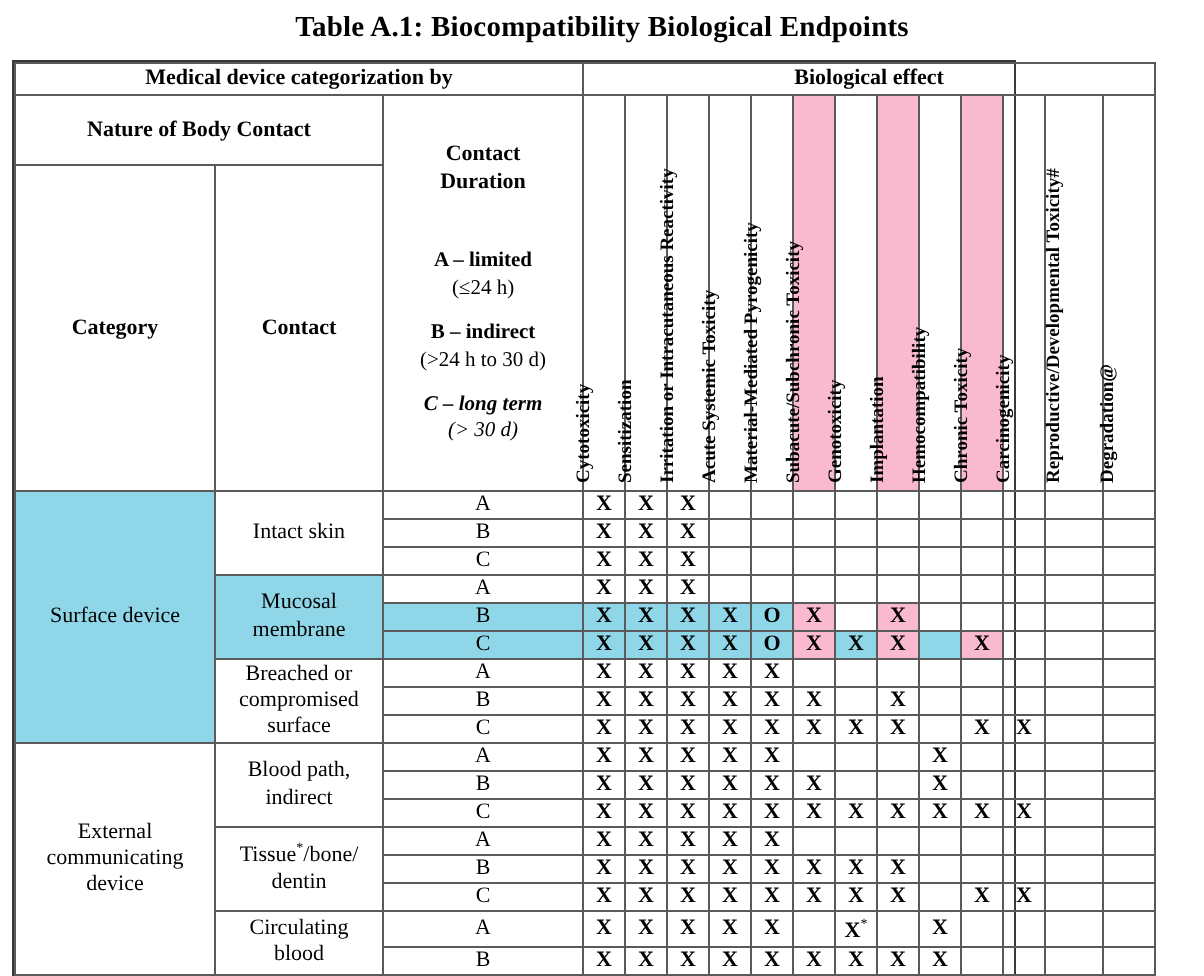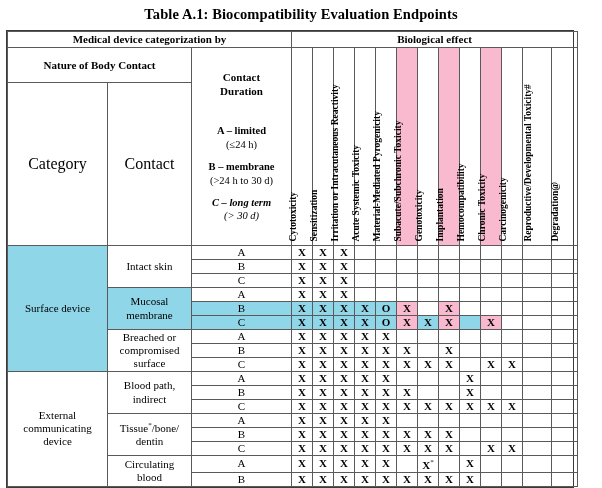--- a/index.html
+++ b/index.html
@@ -16,21 +16,21 @@
     font-size:14.5px;
     font-family:"Liberation Serif", serif;
     padding-top:6px;
     padding-bottom:7px;
     letter-spacing:.1px;
   }
   .table-wrap{
     margin:0 6px;
     border:1.5px solid #3a3a3a;
     box-sizing:border-box;
-    width:568px;
+    width:502px;
   }
   table{
     border-collapse:collapse;
     width:100%;
     table-layout:fixed;
   }
   td,th{
     border:1px solid #5a5a5a;
     padding:0;
     font-weight:normal;
@@ -44,22 +44,22 @@
     font-size:11px;
     height:15px;
     line-height:15px;
   }
   .hdr-sub{
     font-weight:bold;
     font-size:11px;
   }
   .hdr-nature{height:30px;}
   .cat-cell{
-    font-weight:normal;
-    font-size:16px;
+    font-weight:bold;
+    font-size:11px;
   }
   .dur-cell{
     font-weight:normal;
     font-size:10.5px;
     line-height:1.28;
     padding:3px 2px;
   }
   .dur-cell .d-head{font-weight:bold;font-size:11px;display:block;margin-bottom:26px;}
   .dur-cell .d-item{display:block;margin-bottom:9px;}
   .dur-cell .d-item b{font-weight:bold;text-align:center;}
@@ -89,21 +89,21 @@
   .row-cell{height:13px;line-height:13px;font-size:11px;}
   .mark{font-weight:bold;font-size:11px;font-family:"Liberation Serif", serif;}
   .mark-o{font-weight:bold;font-size:11px;}
   .sup{font-size:7px;vertical-align:super;}
   .leftcat{font-size:11px;line-height:1.2;margin-left:24px;}
   .lbl-contact{font-size:11px;line-height:1.2;}
 </style>
 </head>
 <body>
 
-<div id="page-title">Table A.1: Biocompatibility Evaluation Endpoints</div>
+<div id="page-title">Table A.1: Biocompatibility Biological Endpoints</div>
 
 <div class="table-wrap">
   <table>
     <colgroup>
       <col style="width:100px">
         <col style="width:84px">
         <col style="width:100px">
       <col style="width:21px">
         <col style="width:21px">
         <col style="width:21px">
@@ -121,21 +121,21 @@
     <tbody id="tbody-root">
         <tr>
           <td colspan="3" class="hdr-top">Medical device categorization by</td>
           <td colspan="13" class="hdr-top">Biological effect</td>
         </tr>
         <tr>
           <td colspan="2" class="hdr-sub hdr-nature">Nature of Body Contact</td>
           <td rowspan="2" class="dur-cell">
             <span class="d-head">Contact<br>Duration</span>
             <span class="d-item"><b>A – limited</b><span class="sub">(≤24 h)</span></span>
-            <span class="d-item"><b>B – membrane</b><span class="sub">(&gt;24 h to 30 d)</span></span>
+            <span class="d-item"><b>B – indirect</b><span class="sub">(&gt;24 h to 30 d)</span></span>
             <span class="d-item"><b>C – long term</b><span class="sub">(&gt; 30 d)</span></span>
           </td>
           <td rowspan="2" class="vert">
             <span class="vtxt">Cytotoxicity</span>
           </td>
           <td rowspan="2" class="vert">
             <span class="vtxt">Sensitization</span>
           </td>
           <td rowspan="2" class="vert">
             <span class="vtxt">Irritation or Intracutaneous Reactivity</span>

